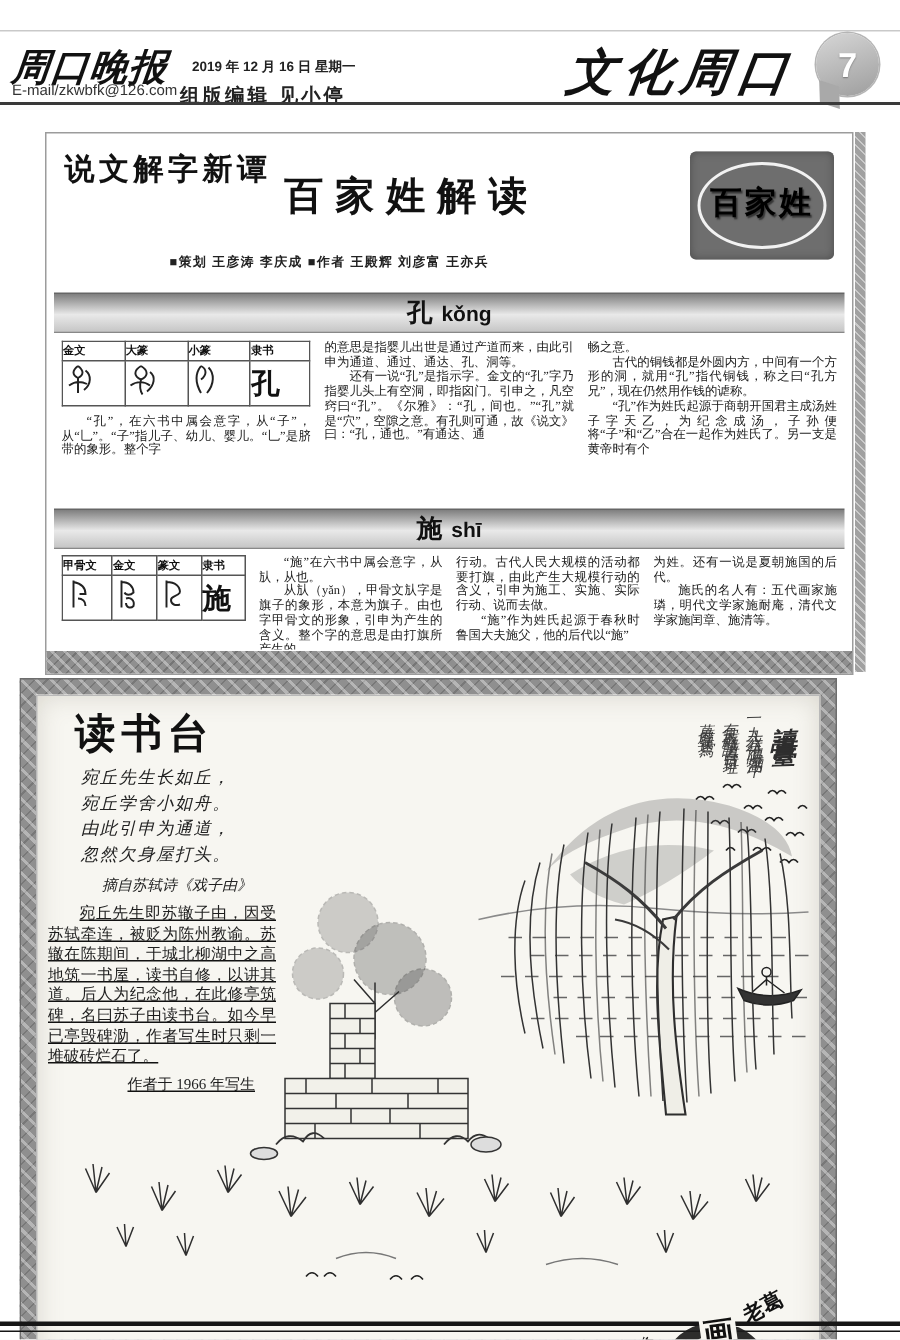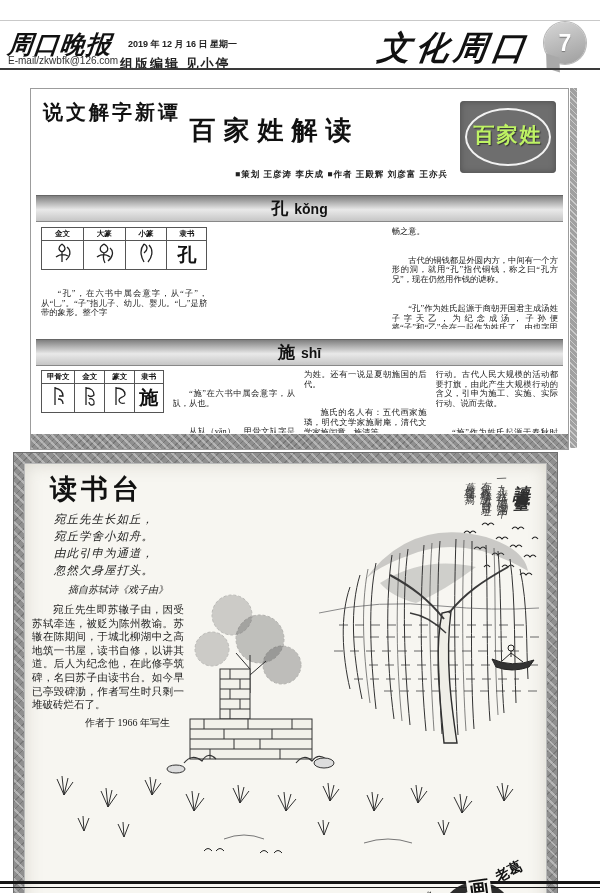--- a/index.html
+++ b/index.html
@@ -27,45 +27,45 @@
 
   
   .article{position:absolute;left:30px;top:88px;width:537px;height:360px;border:1px solid #9c9c9c;background:#fff;}
   .side-strip{position:absolute;left:570px;top:88px;width:7px;height:360px;
               background:#a0a0a0;
               background-image:repeating-linear-gradient(45deg,rgba(255,255,255,.45) 0 1px,transparent 1px 4px);}
   .kicker{position:absolute;left:12px;top:10px;font-size:20px;font-weight:bold;letter-spacing:3px;
           font-family:"Liberation Sans",sans-serif;}
   .main-title{position:absolute;left:70px;right:120px;top:24px;text-align:center;
               font-family:"Liberation Serif",serif;font-size:26px;font-weight:900;letter-spacing:8px;}
-  .byline{position:absolute;left:66px;right:120px;top:80px;text-align:right;font-size:8.5px;
+  .byline{position:absolute;left:82px;right:120px;top:80px;text-align:left;font-size:8.5px;
           font-weight:bold;color:#222;letter-spacing:1px;}
   .badge{position:absolute;right:12px;top:12px;width:96px;height:72px;background:#6e6e6e;border-radius:4px;
          box-shadow:inset 0 0 6px #4c4c4c;}
   .badge .ring{position:absolute;left:5px;top:7px;right:5px;bottom:7px;border:2.5px solid #f2f2f2;border-radius:50%;}
-  .badge .b1{position:absolute;left:0;right:0;top:20px;text-align:center;color:#bef264;
+  .badge .b1{position:absolute;left:0;right:0;top:20px;text-align:center;color:#000000;
              font-family:"Liberation Serif",serif;font-size:21px;font-weight:900;letter-spacing:2px;
              text-shadow:1px 1px 1px #333;}
   .badge .b2{position:absolute;right:3px;bottom:1px;color:#fff;font-size:10px;font-weight:bold;
              writing-mode:vertical-rl;letter-spacing:1px;}
   .section-bar{position:absolute;left:5px;right:5px;height:25px;
                background:linear-gradient(180deg,#7f7f7f 0%,#e9e9e9 55%,#c6c6c6 100%);
                display:flex;align-items:center;justify-content:center;gap:6px;
                border-top:1px solid #666;border-bottom:1px solid #888;}
   .section-bar .zi{font-family:"Liberation Serif",serif;font-size:17px;font-weight:900;}
   .section-bar .py{font-size:14px;font-weight:bold;}
   .bar-kong{top:106px;} .row-kong{top:138px;height:102px;}
   .bar-shi{top:250px;}  .row-shi{top:281px;height:63px;}
   .col-row{position:absolute;left:10px;right:10px;display:flex;gap:9px;overflow:hidden;}
   .col{flex:1 1 0;overflow:hidden;}
   .coltext p{margin:0;font-family:"Liberation Serif",serif;font-size:8.3px;line-height:9.7px;
              text-align:justify;color:#1a1a1a;}
-  .coltext p.ind{text-indent:2em;margin-top:19px;}
+  .coltext p.ind{text-indent:2em;}
   .glyph-table{width:100%;border-collapse:collapse;margin-bottom:5px;}
-  .glyph-table td{border:1px solid #555;text-align:center;padding:0;}
+  .glyph-table td{border:1px solid #555;padding:0;}
   .glyph-table .hd{font-size:7.5px;height:12px;font-weight:bold;}
   .glyph-table .gl{height:27px;}
   .glyph-table .modern{font-family:"Liberation Serif",serif;font-size:19px;font-weight:900;}
   .band{position:absolute;left:0;right:0;bottom:0;height:15px;background:#8f8f8f;
         background-image:repeating-linear-gradient(45deg,rgba(255,255,255,.35) 0 2px,transparent 2px 6px),
                          repeating-linear-gradient(-45deg,rgba(0,0,0,.18) 0 1px,transparent 1px 5px);}
 
   
   .art-frame{position:absolute;left:13px;top:452px;width:545px;height:536px;background:#8f8f8f;
              background-image:repeating-linear-gradient(45deg,rgba(255,255,255,.35) 0 2px,transparent 2px 7px),
@@ -73,21 +73,21 @@
              box-shadow:inset 0 0 0 1px #6d6d6d;}
   .art-paper{position:absolute;left:11px;top:11px;right:11px;bottom:11px;background:#f7f6f1;
              box-shadow:inset 0 0 0 1px #b9b9b9, inset 0 0 18px rgba(120,110,90,.25);overflow:hidden;}
   .art-svg{position:absolute;left:0;top:0;z-index:0;}
   .art-title{position:absolute;left:26px;top:8px;z-index:2;font-family:"Liberation Serif",serif;
              font-size:27px;font-weight:900;letter-spacing:4px;color:#111;}
   .poem{position:absolute;left:30px;top:48px;z-index:2;font-family:"Liberation Serif",serif;
         font-style:italic;font-size:11.5px;line-height:17px;color:#222;letter-spacing:1px;}
   .poem-src{position:absolute;left:44px;top:120px;z-index:2;font-family:"Liberation Serif",serif;
             font-style:italic;font-size:10px;color:#222;}
-  .prose-wrap{position:absolute;left:8px;top:140px;width:152px;z-index:2;}
+  .prose-wrap{position:absolute;left:8px;top:140px;width:152px;z-index:2;text-decoration:underline;}
   .prose-wrap p{margin:0;font-family:"Liberation Serif",serif;font-size:10.5px;line-height:13.6px;
                 text-align:justify;color:#1d1d1d;text-indent:2em;}
   .credit{margin-top:4px;text-align:right;padding-right:14px;font-family:"Liberation Serif",serif;
           font-size:10px;color:#1d1d1d;}
   .inscription{position:absolute;right:12px;top:10px;height:170px;z-index:2;writing-mode:vertical-rl;
                font-family:"Liberation Serif",serif;font-style:italic;color:#3c3c3c;transform:rotate(-2deg);}
   .inscription span{display:block;margin:0 2px;font-size:10.5px;letter-spacing:3px;}
   .inscription .ins-title{font-size:16px;font-weight:bold;letter-spacing:5px;color:#2e2e2e;}
   .stamp{position:absolute;right:22px;bottom:10px;width:96px;height:100px;z-index:2;}
   .stamp .lao{position:absolute;right:2px;top:-4px;font-family:"Liberation Serif",serif;font-weight:900;
@@ -161,25 +161,27 @@
                 <path d="M8,3 C4,8 4,14 8,21 M8,3 C12,5 12,9 8,12 M13,4 C17,8 17,15 12,21"></path>
               </svg>
             </td>
             <td class="gl modern">孔</td>
           </tr>
         </tbody>
           </table>
         <p class="ind">“孔”，在六书中属会意字，从“子”，从“乚”。“子”指儿子、幼儿、婴儿。“乚”是脐带的象形。整个字</p>
       </div>
       <div class="col coltext">
+        <p>的意思是指婴儿出世是通过产道而来，由此引申为通道、通过、通达、孔、洞等。</p>
+        <p class="ind">还有一说“孔”是指示字。金文的“孔”字乃指婴儿头上有空洞，即指囟门。引申之，凡空窍曰“孔”。《尔雅》：“孔，间也。”“孔”就是“穴”，空隙之意。有孔则可通，故《说文》曰：“孔，通也。”有通达、通</p>
       </div>
       <div class="col coltext">
         <p>畅之意。</p>
         <p class="ind">古代的铜钱都是外圆内方，中间有一个方形的洞，就用“孔”指代铜钱，称之曰“孔方兄”，现在仍然用作钱的谑称。</p>
-        <p class="ind">“孔”作为姓氏起源于商朝开国君主成汤姓子字天乙，为纪念成汤，子孙便将“子”和“乙”合在一起作为姓氏了。由也字甲骨文的形象</p>
+        <p class="ind">“孔”作为姓氏起源于商朝开国君主成汤姓子字天乙，为纪念成汤，子孙便将“子”和“乙”合在一起作为姓氏了。另一支是黄帝时有个</p>
       </div>
     </div>
 
     <div class="section-bar bar-shi">
       <span class="zi">施</span>
       <span class="py">shī</span>
     </div>
     <div class="col-row row-shi">
       <div class="col coltext">
         <table class="glyph-table">
@@ -209,26 +211,26 @@
             <td class="gl modern">施</td>
           </tr>
         </tbody>
           </table>
       </div>
       <div class="col coltext">
         <p class="ind">“施”在六书中属会意字，从㫃，从也。</p>
         <p class="ind">从㫃（yǎn），甲骨文㫃字是旗子的象形，本意为旗子。由也字甲骨文的形象，引申为产生的含义。整个字的意思是由打旗所产生的</p>
       </div>
       <div class="col coltext">
+        <p>行动。古代人民大规模的活动都要打旗，由此产生大规模行动的含义，引申为施工、实施、实际行动、说而去做。</p>
+        <p class="ind">“施”作为姓氏起源于春秋时鲁国大夫施父，他的后代以“施”</p>
+      </div>
+      <div class="col coltext">
         <p>为姓。还有一说是夏朝施国的后代。</p>
         <p class="ind">施氏的名人有：五代画家施璘，明代文学家施耐庵，清代文学家施闰章、施清等。</p>
-      </div>
-      <div class="col coltext">
-        <p>行动。古代人民大规模的活动都要打旗，由此产生大规模行动的含义，引申为施工、实施、实际行动、说而去做。</p>
-        <p class="ind">“施”作为姓氏起源于春秋时鲁国大夫施父，他的后代以“施”</p>
       </div>
     </div>
 
     <div class="band"></div>
   </div>
   <div class="side-strip"></div>
 
   <div class="art-frame">
     <div class="art-paper">
       <svg class="art-svg" width="523" height="402" viewBox="0 0 523 402">

